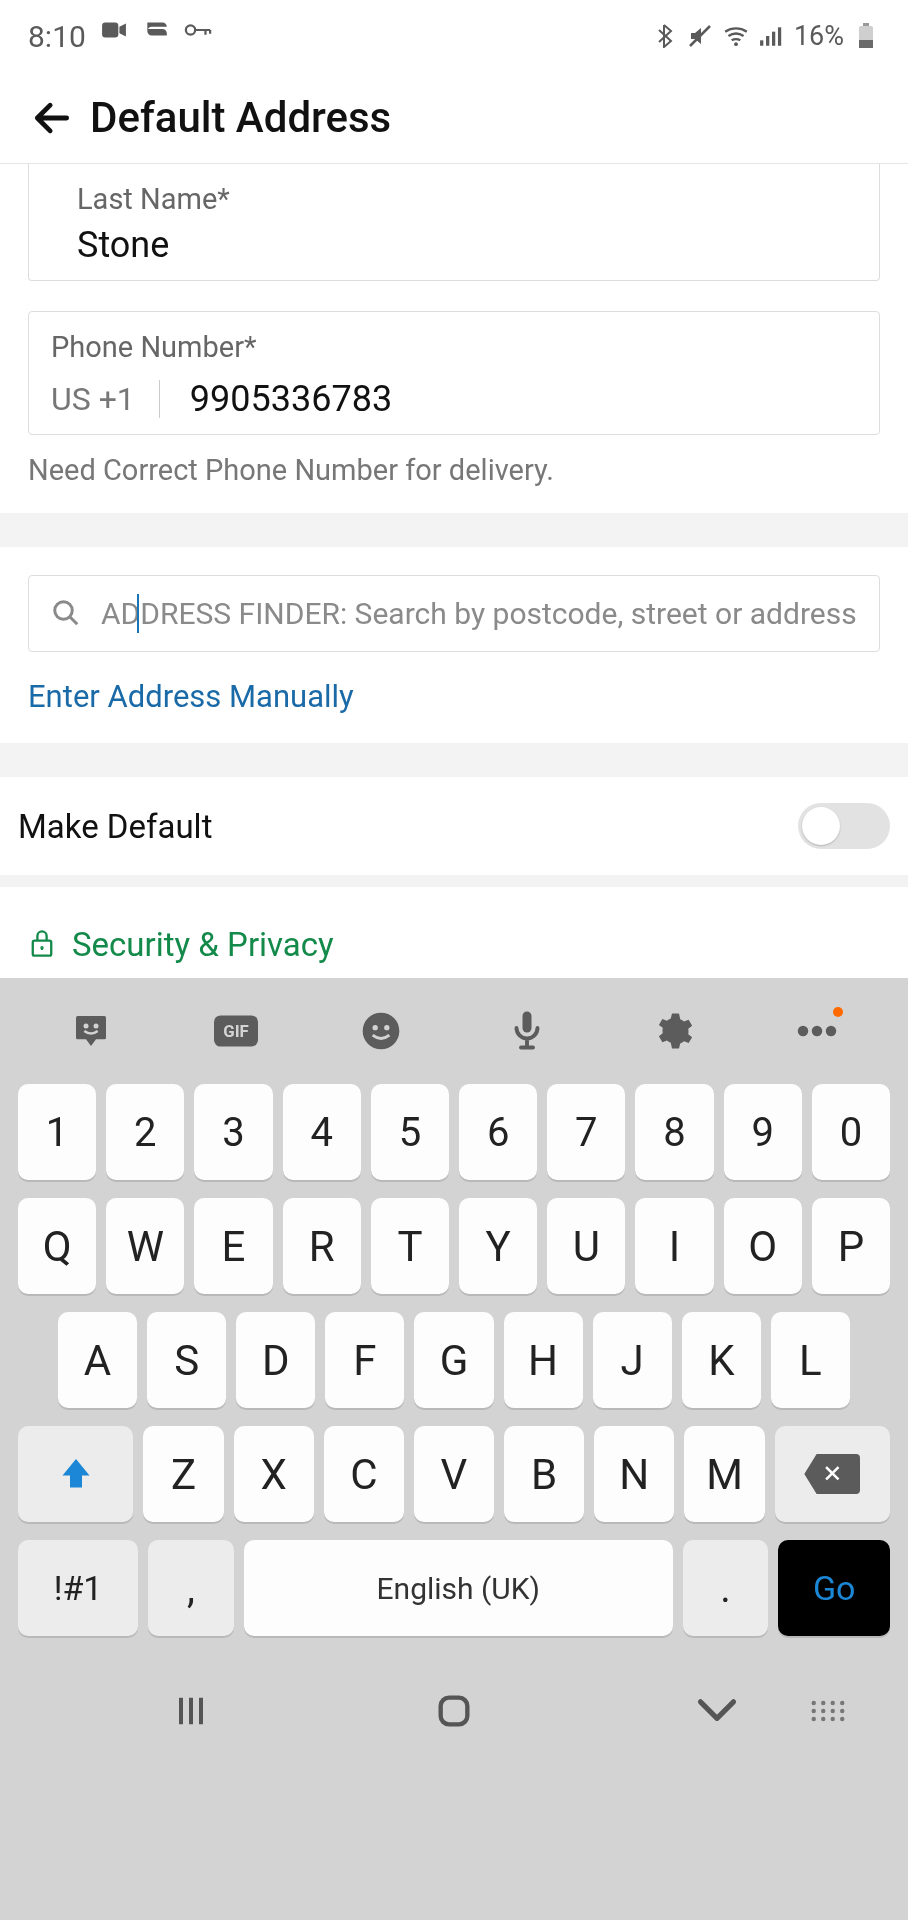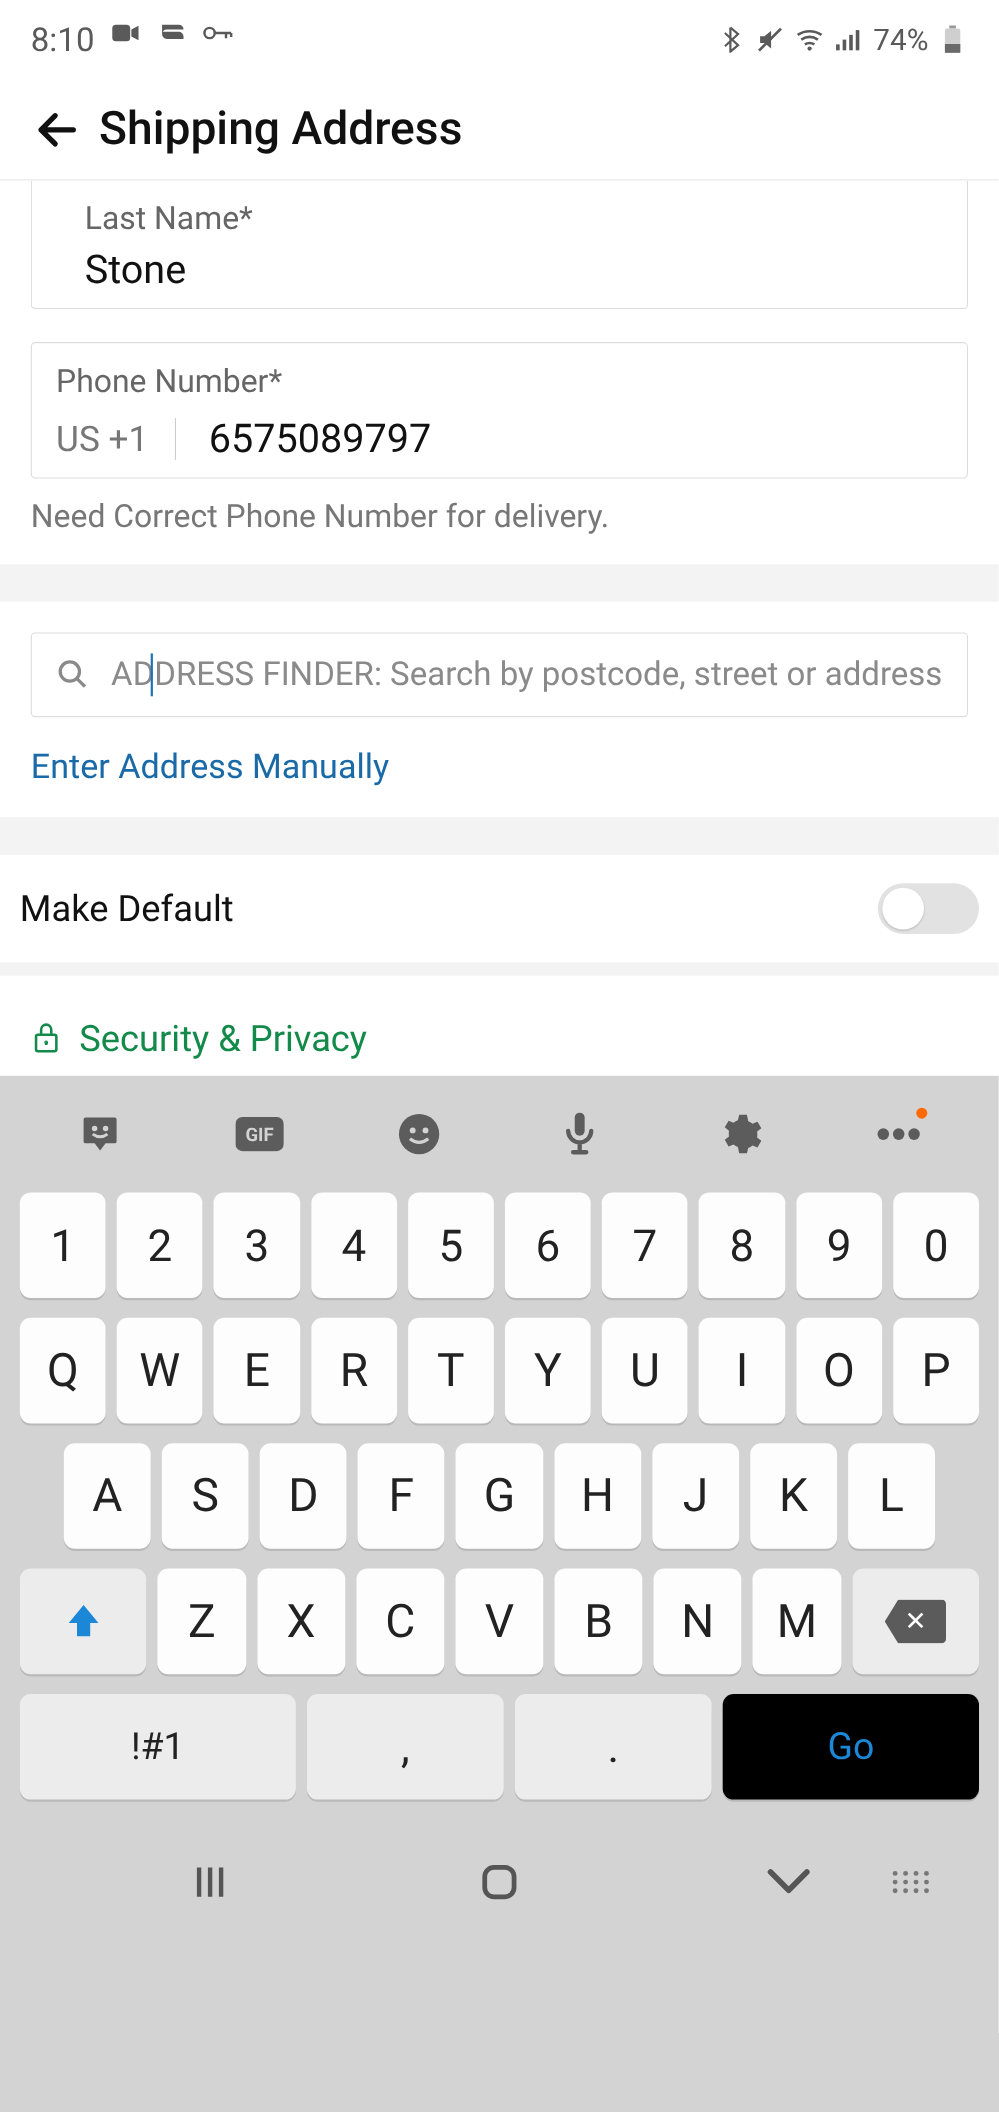--- a/index.html
+++ b/index.html
@@ -120,53 +120,53 @@
           </svg>
         </span>
       <span class="status-ico">
           <svg viewBox="0 0 24 20" width="26" height="22" fill="#5a5a5a">
             <rect x="1" y="14" width="3" height="5"></rect>
             <rect x="6.5" y="10" width="3" height="9"></rect>
             <rect x="12" y="6" width="3" height="13"></rect>
             <rect x="17.5" y="2" width="3" height="17"></rect>
           </svg>
         </span>
-      <span class="battery-txt">74%</span>
+      <span class="battery-txt">16%</span>
       <span class="status-ico">
           <svg viewBox="0 0 16 26" width="16" height="26">
             <rect x="5" y="0" width="6" height="3" fill="#9a9a9a"></rect>
             <rect x="1" y="3" width="14" height="22" rx="2" fill="#cfcfcf"></rect>
             <rect x="1" y="17" width="14" height="8" rx="0" fill="#6a6a6a"></rect>
           </svg>
         </span>
     </div>
   </div>
 
   <div class="header">
     <div class="back-btn">
       <svg viewBox="0 0 24 24" width="44" height="44" fill="none" stroke="#111" stroke-width="2.6" stroke-linecap="round" stroke-linejoin="round">
           <path d="M20 12H4M11 5l-7 7 7 7"></path>
         </svg>
     </div>
-    <div class="title">Shipping Address</div>
+    <div class="title">Default Address</div>
   </div>
 
   <div class="form-area">
     <div class="field field-top-cut">
       <div class="label">Last Name*</div>
       <div class="value">Stone</div>
     </div>
 
     <div class="spacer-24"></div>
 
     <div class="field">
       <div class="label">Phone Number*</div>
       <div class="phone-row">
         <div class="prefix">US +1</div>
-        <div class="phone-val">6575089797</div>
+        <div class="phone-val">9905336783</div>
       </div>
     </div>
     <div class="helper">Need Correct Phone Number for delivery.</div>
 
     <div class="sep-block"></div>
 
     <div class="search-field">
       <span class="search-ico">
         <svg viewBox="0 0 24 24" width="30" height="30" fill="none" stroke="#8a8a8a" stroke-width="2.4">
             <circle cx="10" cy="10" r="7"></circle>
@@ -301,20 +301,21 @@
             <div class="key letter">N</div>
             <div class="key letter">M</div>
           </div>
         <div class="key bksp" style="flex:1.3">
             <div>✕</div>
           </div>
       </div>
       <div class="kb-row">
         <div class="key sym">!#1</div>
         <div class="key comma">,</div>
+        <div class="key space">English (UK)</div>
         <div class="key dot">.</div>
         <div class="key go">Go</div>
       </div>
     </div>
 
     <div class="navbar">
       <div class="nav-btn">
           <svg viewBox="0 0 24 24" width="40" height="40" fill="none" stroke="#555" stroke-width="2.4">
             <path d="M6 4v16M12 4v16M18 4v16"></path>
           </svg>

